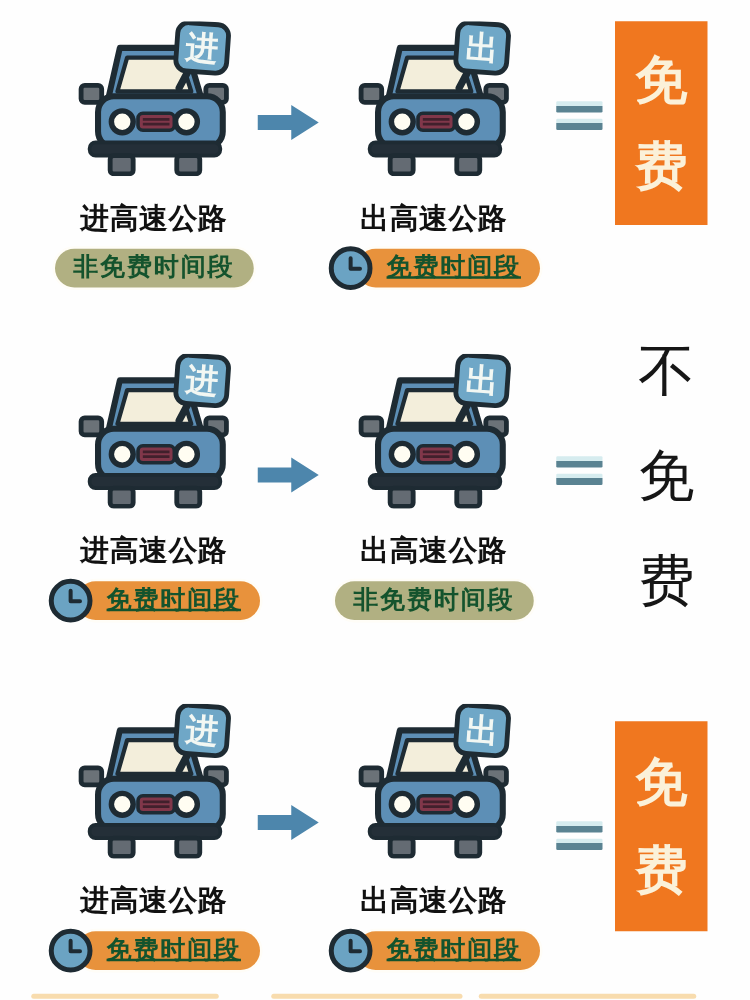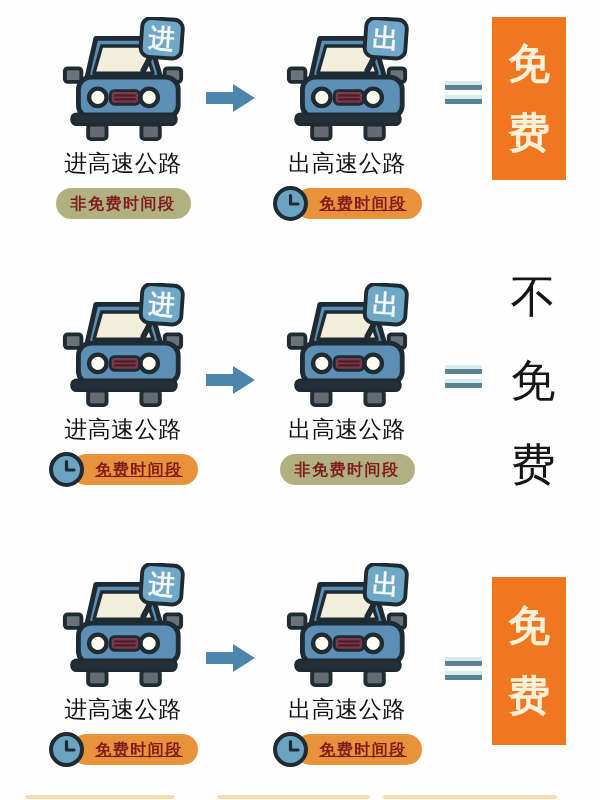--- a/index.html
+++ b/index.html
@@ -11,25 +11,25 @@
   .row{position:absolute;left:0;width:600px;height:240px;}
   .unit{position:absolute;top:0;width:190px;display:flex;flex-direction:column;align-items:center;}
   .unit.enter{left:28px;}
   .unit.exit{left:252px;}
   .car{display:block;}
   .tag-text{
     fill:#f2f7f3;font-size:27px;font-weight:700;
     text-anchor:middle;dominant-baseline:central;
     font-family:"Liberation Sans",sans-serif;
   }
-  .car-label{margin-top:9px;font-size:23px;font-weight:400;color:#111;letter-spacing:.5px;white-space:nowrap;line-height:27px;}
+  .car-label{margin-top:20px;font-size:23px;font-weight:700;color:#111;letter-spacing:.5px;white-space:nowrap;line-height:27px;}
   .badge-row{margin-top:8px;display:flex;align-items:center;height:37px;}
   .pill{
     height:31px;line-height:31px;border-radius:17px;padding:0 15px;
-    font-size:16px;font-weight:700;color:#7f1d1d;letter-spacing:1.5px;white-space:nowrap;
+    font-size:20px;font-weight:700;color:#14532d;letter-spacing:1.5px;white-space:nowrap;
     box-shadow:0 0 0 2px rgba(255,252,240,.55);
   }
   .pill.non-free{background:#b1b082;}
   .pill.free{background:#e8923c;padding-left:24px;text-decoration:underline;}
   .clock{width:37px;height:37px;margin-right:-14px;position:relative;z-index:2;display:block;}
   .arrow{position:absolute;left:206px;width:50px;height:30px;}
   .equals{position:absolute;left:445px;display:flex;flex-direction:column;gap:5px;}
   .eq-bar{width:37px;height:9px;border-radius:1px;background:linear-gradient(to bottom,#d6ecef 0 42%,#5a8392 42% 100%);}
   .result-box{
     position:absolute;left:492px;width:74px;background:#f0771f;

